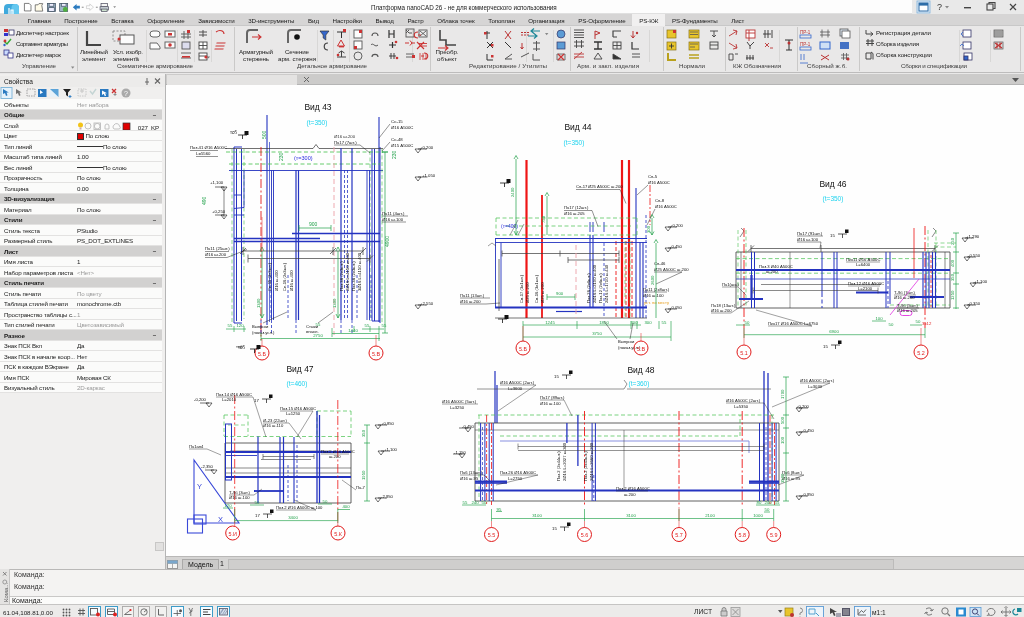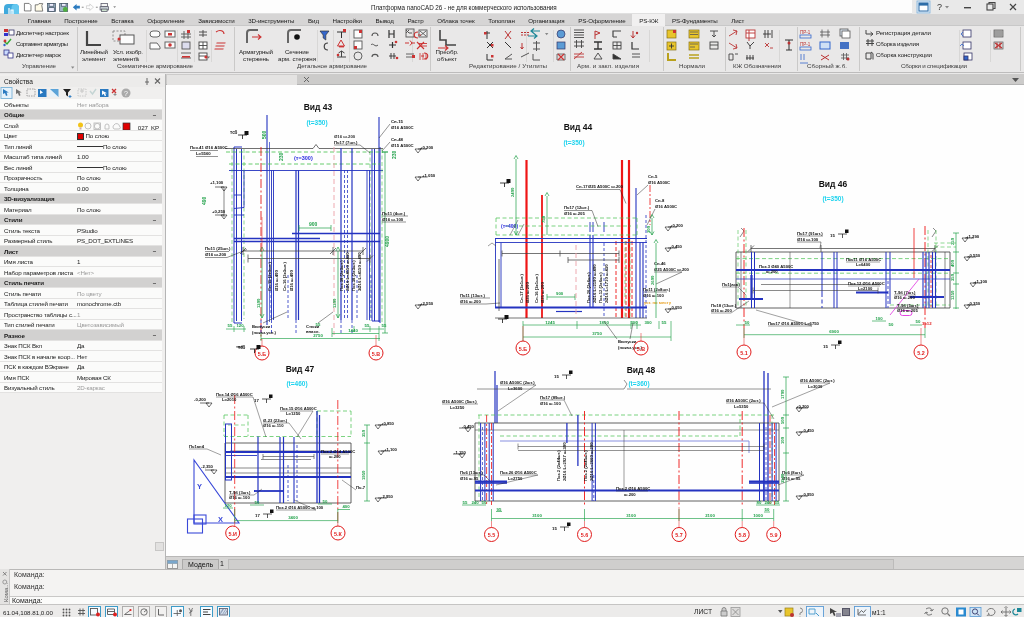--- a/index.html
+++ b/index.html
@@ -23,21 +23,21 @@
 #props{left:0;top:74px;width:166px;height:495px;background:#f0efee;border-right:1px solid #b5b5b5;}
 #props-h{left:0;top:2px;width:165px;height:11px;background:#ecebea;font-size:6.6px;color:#222;padding-left:4px;line-height:11px;}
 #grid{left:0;top:25px;width:162px;}
 .prow{height:10.5px;border-bottom:1px solid #e3e2e1;background:#fbfbfa;font-size:6.2px;letter-spacing:-0.15px;color:#1a1a1a;position:relative;overflow:hidden;}
 .prow .lab{position:absolute;left:4px;top:1.5px;white-space:nowrap;}
 .prow .val{position:absolute;left:77px;top:1.5px;white-space:nowrap;}
 .prow .val.grey{color:#9a9a9a;}
 .psec{background:#d2d1d0;font-weight:bold;}
 .psec .minus{position:absolute;right:6px;top:1px;font-weight:bold;}
 
-#canvas{left:166px;top:85px;width:858px;height:471px;background:#fefefe;font-weight:bold;}
+#canvas{left:166px;top:85px;width:858px;height:471px;background:#fefefe;}
 
 #modeltabs{left:166px;top:556px;width:858px;height:13px;background:#d6d5d4;border-top:1px solid #b9b8b7;font-size:7px;}
 
 #cmd{left:0;top:569px;width:1024px;height:35px;background:#f4f3f2;border-top:1px solid #b9b8b7;}
 #cmdstrip{left:0;top:569px;width:10px;height:35px;background:#e4e3e2;border-right:1px solid #c5c4c3;font-size:6px;color:#555;}
 
 #status{left:0;top:604px;width:1024px;height:13px;background:#ecebea;border-top:1px solid #c5c4c3;font-size:7px;color:#222;}
 </style>
 </head>
 <body>

